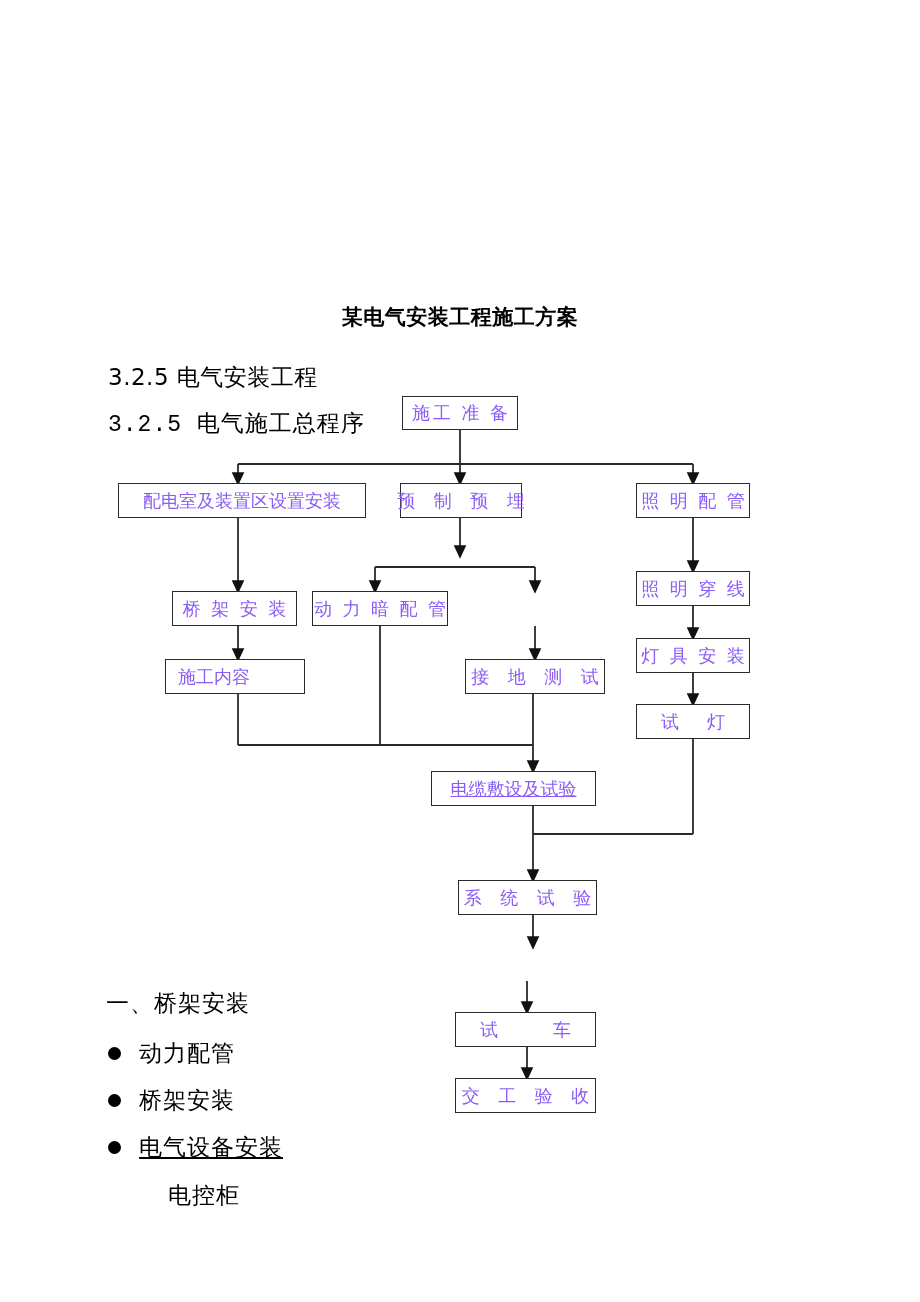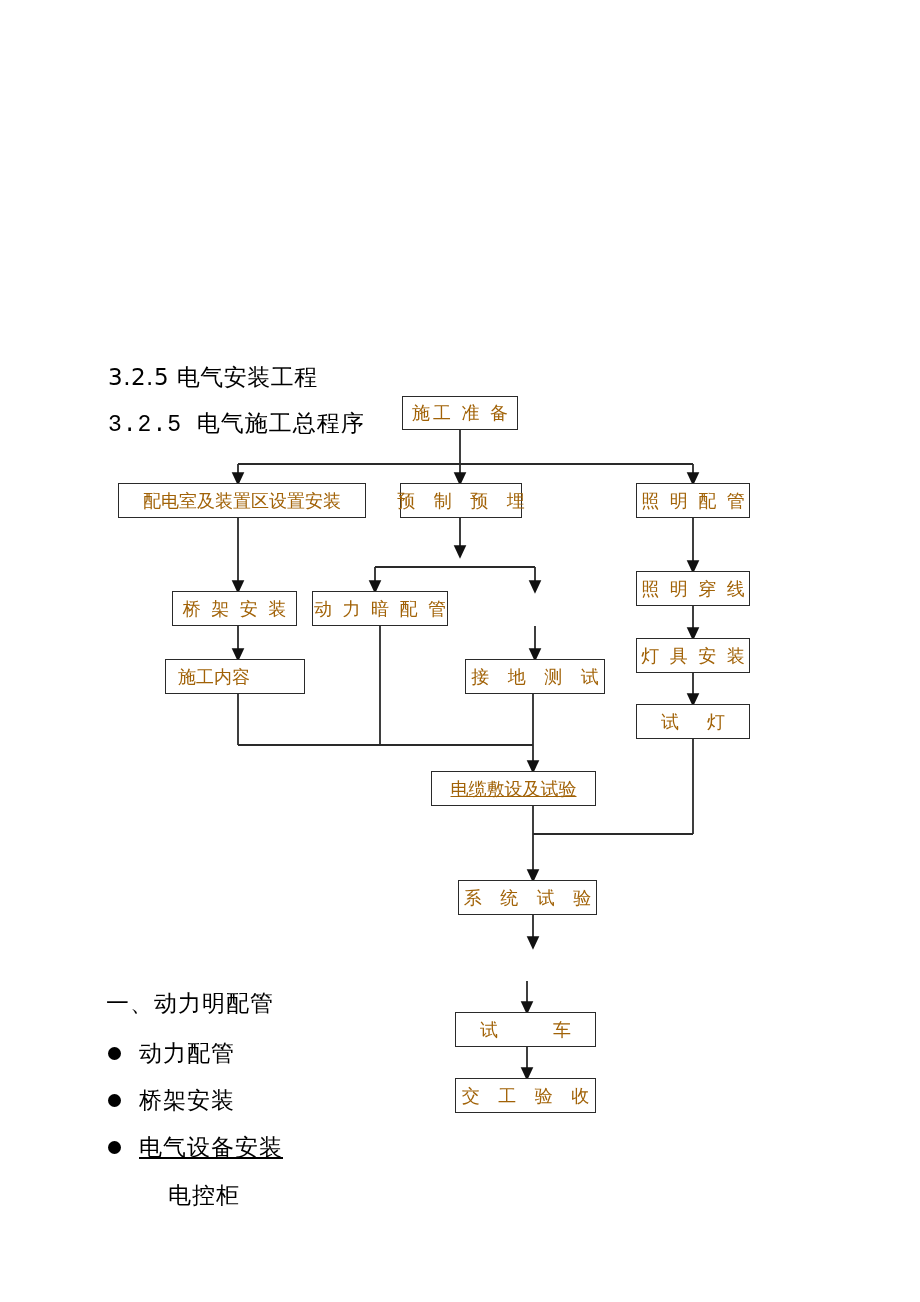--- a/index.html
+++ b/index.html
@@ -96,34 +96,35 @@
   .node {
     position: absolute;
     box-sizing: border-box;
     border: 1.6px solid #2a2a2a;
     background: #ffffff;
     display: flex;
     align-items: center;
     justify-content: center;
     font-family: "Liberation Serif", "DejaVu Serif", serif;
     font-size: 18px;
-    color: #a16207;
+    color: #8b5cf6;
     white-space: nowrap;
   }
   .node.sp1 { letter-spacing: 3px; text-indent: 3px; }
   .node.sp2 { letter-spacing: 7px; text-indent: 7px; }
   .node.wide-gap { justify-content: space-between; padding: 0 24px; }
   .node.wide-gap span { letter-spacing: 0; }
   svg.links { position: absolute; left: 0; top: 0; width: 920px; height: 1302px; overflow: visible; }
 </style>
 </head>
 <body>
 
 <div id="page">
 
+  <div class="doc-title">某电气安装工程施工方案</div>
 
   <div class="heading-sans">3.2.5 电气安装工程</div>
   <div class="heading-serif">3.2.5  电气施工总程序</div>
 
   <svg class="links" viewBox="0 0 920 1302">
     <defs>
       <marker id="ah" markerWidth="9" markerHeight="9" refX="4.4" refY="4.4" orient="auto" markerUnits="strokeWidth">
         <path d="M0.6,0.9 L8.2,4.4 L0.6,7.9 z" fill="#111"></path>
       </marker>
     </defs>
@@ -203,21 +204,21 @@
 
 
     <div class="node wide-gap" style="left:455px; top:1012px; width:141px; height:35px;">
       <span>试</span>
       <span>车</span>
     </div>
 
     <div class="node sp2" style="left:455px; top:1078px; width:141px; height:35px;">交 工 验 收</div>
   </div>
 
-  <div class="section-head">一、动力明配管</div>
+  <div class="section-head">一、桥架安装</div>
 
   <div class="bullet-row" style="top:1038px;">
     <span class="bullet-dot"></span>
     <span>动力配管</span>
   </div>
 
   <div class="bullet-row" style="top:1085px;">
     <span class="bullet-dot"></span>
     <span>桥架安装</span>
   </div>

